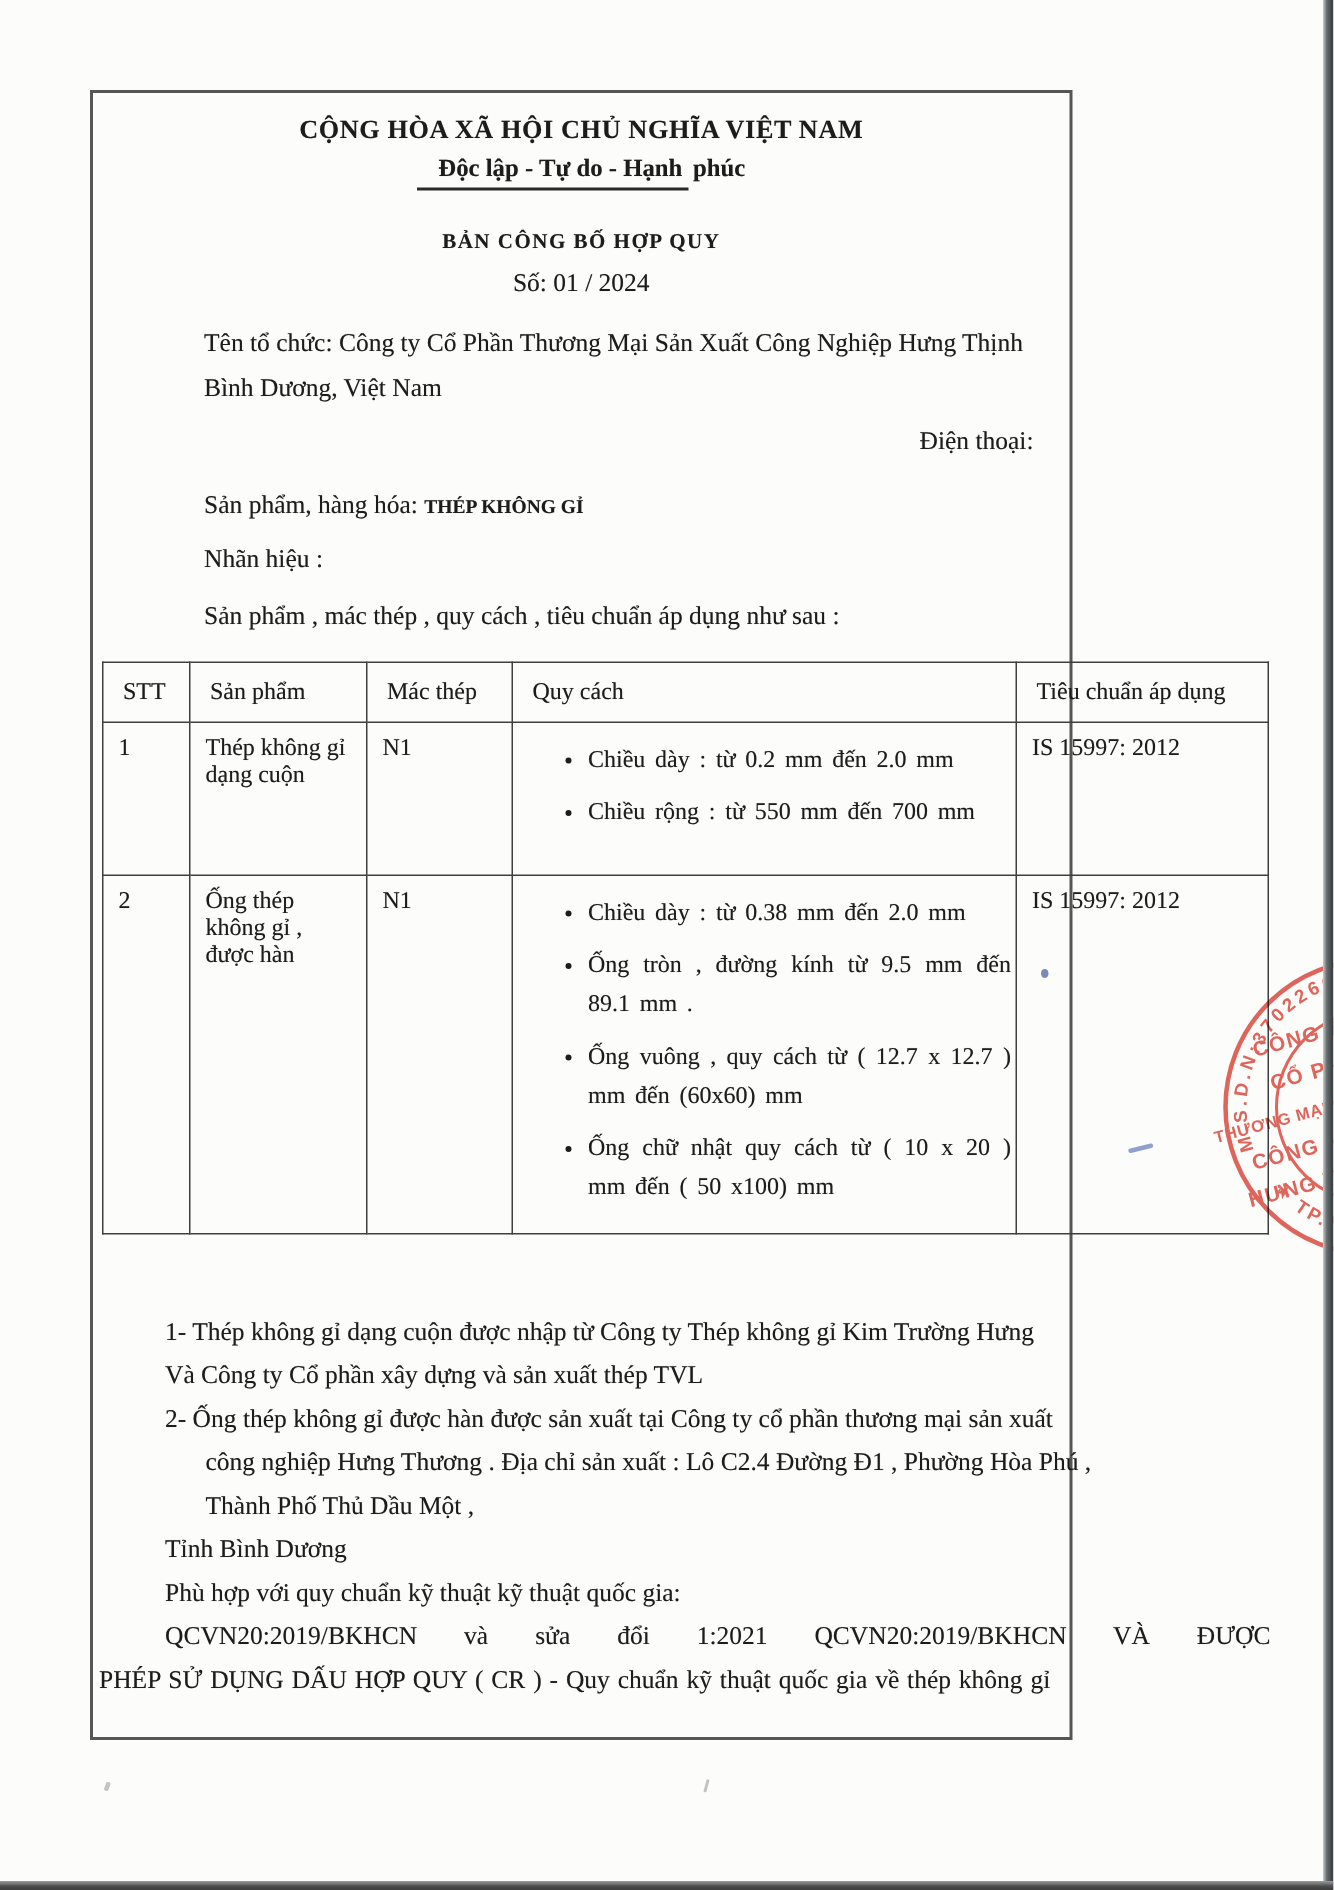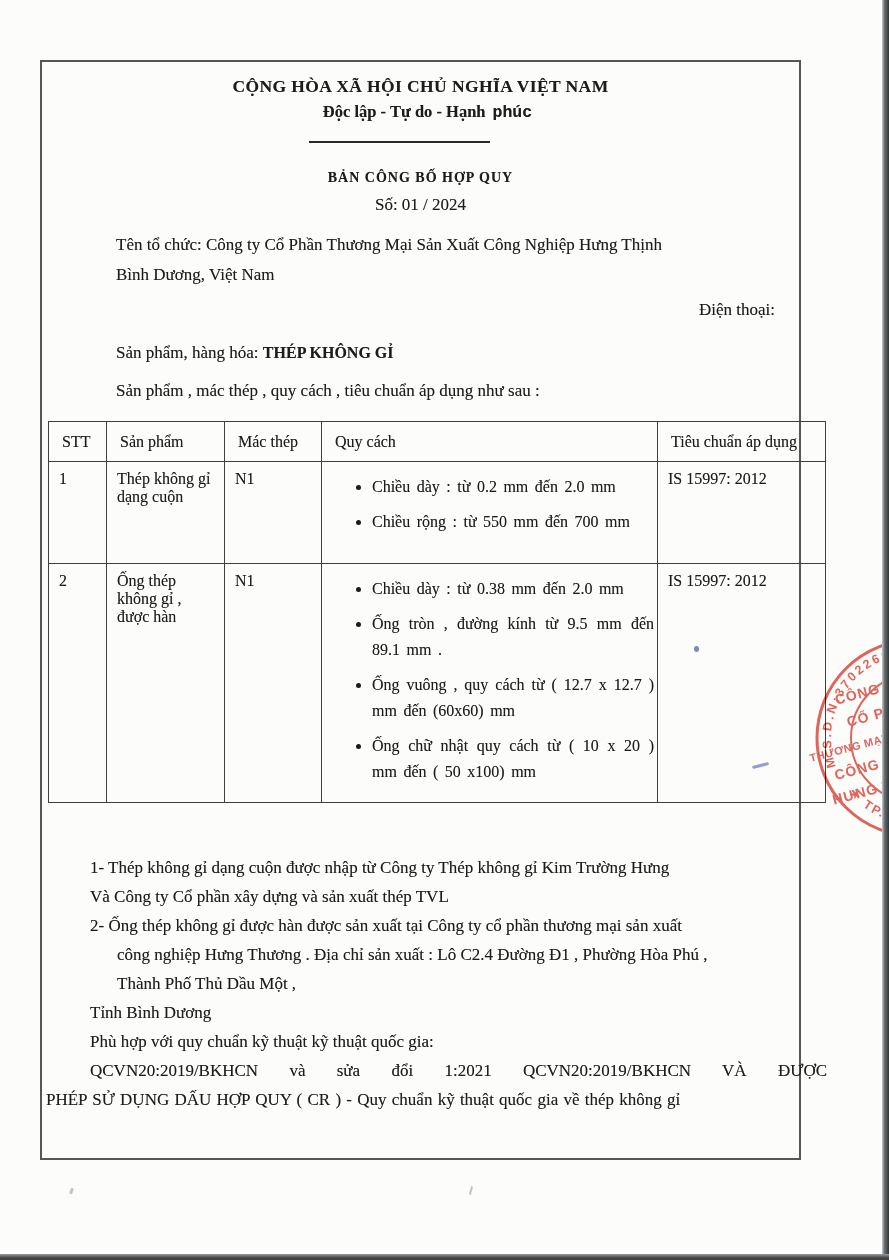--- a/index.html
+++ b/index.html
@@ -7,39 +7,39 @@
     position:relative;width:889px;height:1260px;margin:0 auto;
     background:#fcfcfb;overflow:hidden;
     font-family:"Liberation Serif","DejaVu Serif",serif;
     color:#1c1c1c;
   }
   .scan *{box-sizing:border-box;}
   .txt{text-shadow:0 0 .5px rgba(20,20,20,.4);}
 
   
   .border-box{
-    position:absolute;left:40px;top:60px;width:761px;height:1100px;
+    position:absolute;left:60px;top:60px;width:655px;height:1100px;
     border:2px solid #565656;background:transparent;
   }
 
   
   .center-block{text-align:center;}
   .nat-line1{margin-top:14px;font-size:17.5px;font-weight:bold;letter-spacing:.4px;}
   .motto-line{margin-top:5px;font-size:16.5px;font-weight:bold;}
-  .motto-underline{display:inline-block;border-bottom:2.5px solid #2a2a2a;padding:0 4px 19px 14px;}
-  .motto-tail{display:inline-block;padding-left:3px;font-family:Liberation Mono, monospace;}
+  .motto-underline{display:inline-block;border-bottom:2.5px solid #2a2a2a;padding:0 4px 3px 14px;}
+  .motto-tail{display:inline-block;padding-left:3px;}
   .doc-title{margin-top:27px;font-size:14px;font-weight:bold;letter-spacing:1px;}
   .doc-number{margin-top:9px;font-size:17px;}
 
   
   .body-block{margin-left:74px;margin-right:24px;font-size:17px;line-height:30px;}
   .org-block{margin-top:15px;}
   .phone-line{margin-top:5px;text-align:right;}
   .product-line{margin-top:13px;}
-  .product-line b{font-size:16px;}
+  .product-line b{font-size:13px;}
   .brand-line{margin-top:5px;}
   .intro-line{margin-top:8px;}
   .nowrap{white-space:nowrap;}
 
   
   table.products{
     border-collapse:collapse;margin-left:6px;margin-top:15px;
     width:777px;table-layout:fixed;font-size:16px;
   }
   table.products th,table.products td{
@@ -101,20 +101,21 @@
     </div>
 
     <div class="body-block org-block">
       <div class="nowrap txt">Tên tổ chức: Công ty Cổ Phần Thương Mại Sản Xuất Công Nghiệp Hưng Thịnh</div>
       <div class="nowrap txt">Bình Dương, Việt Nam</div>
       <div class="nowrap txt phone-line">Điện thoại:</div>
     </div>
 
     <div class="body-block">
       <div class="nowrap txt product-line"><span>Sản phẩm, hàng hóa: </span><b>THÉP KHÔNG GỈ</b></div>
+      <div class="nowrap txt brand-line">Nhãn hiệu :</div>
       <div class="nowrap txt intro-line">Sản phẩm , mác thép , quy cách , tiêu chuẩn áp dụng như sau :</div>
     </div>
 
     <table class="products">
       <colgroup>
         <col style="width:58px">
           <col style="width:118px">
           <col style="width:97px">
           <col style="width:336px">
           <col style="width:168px">

